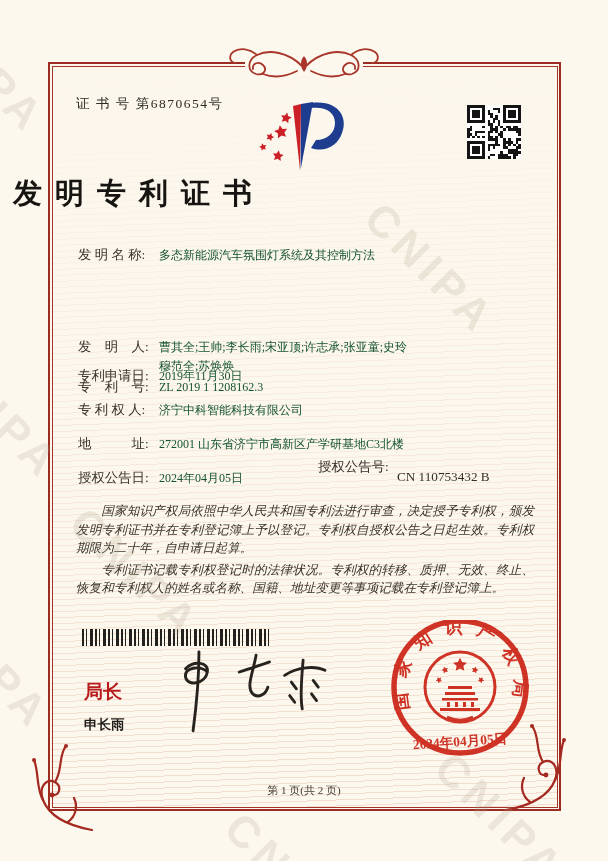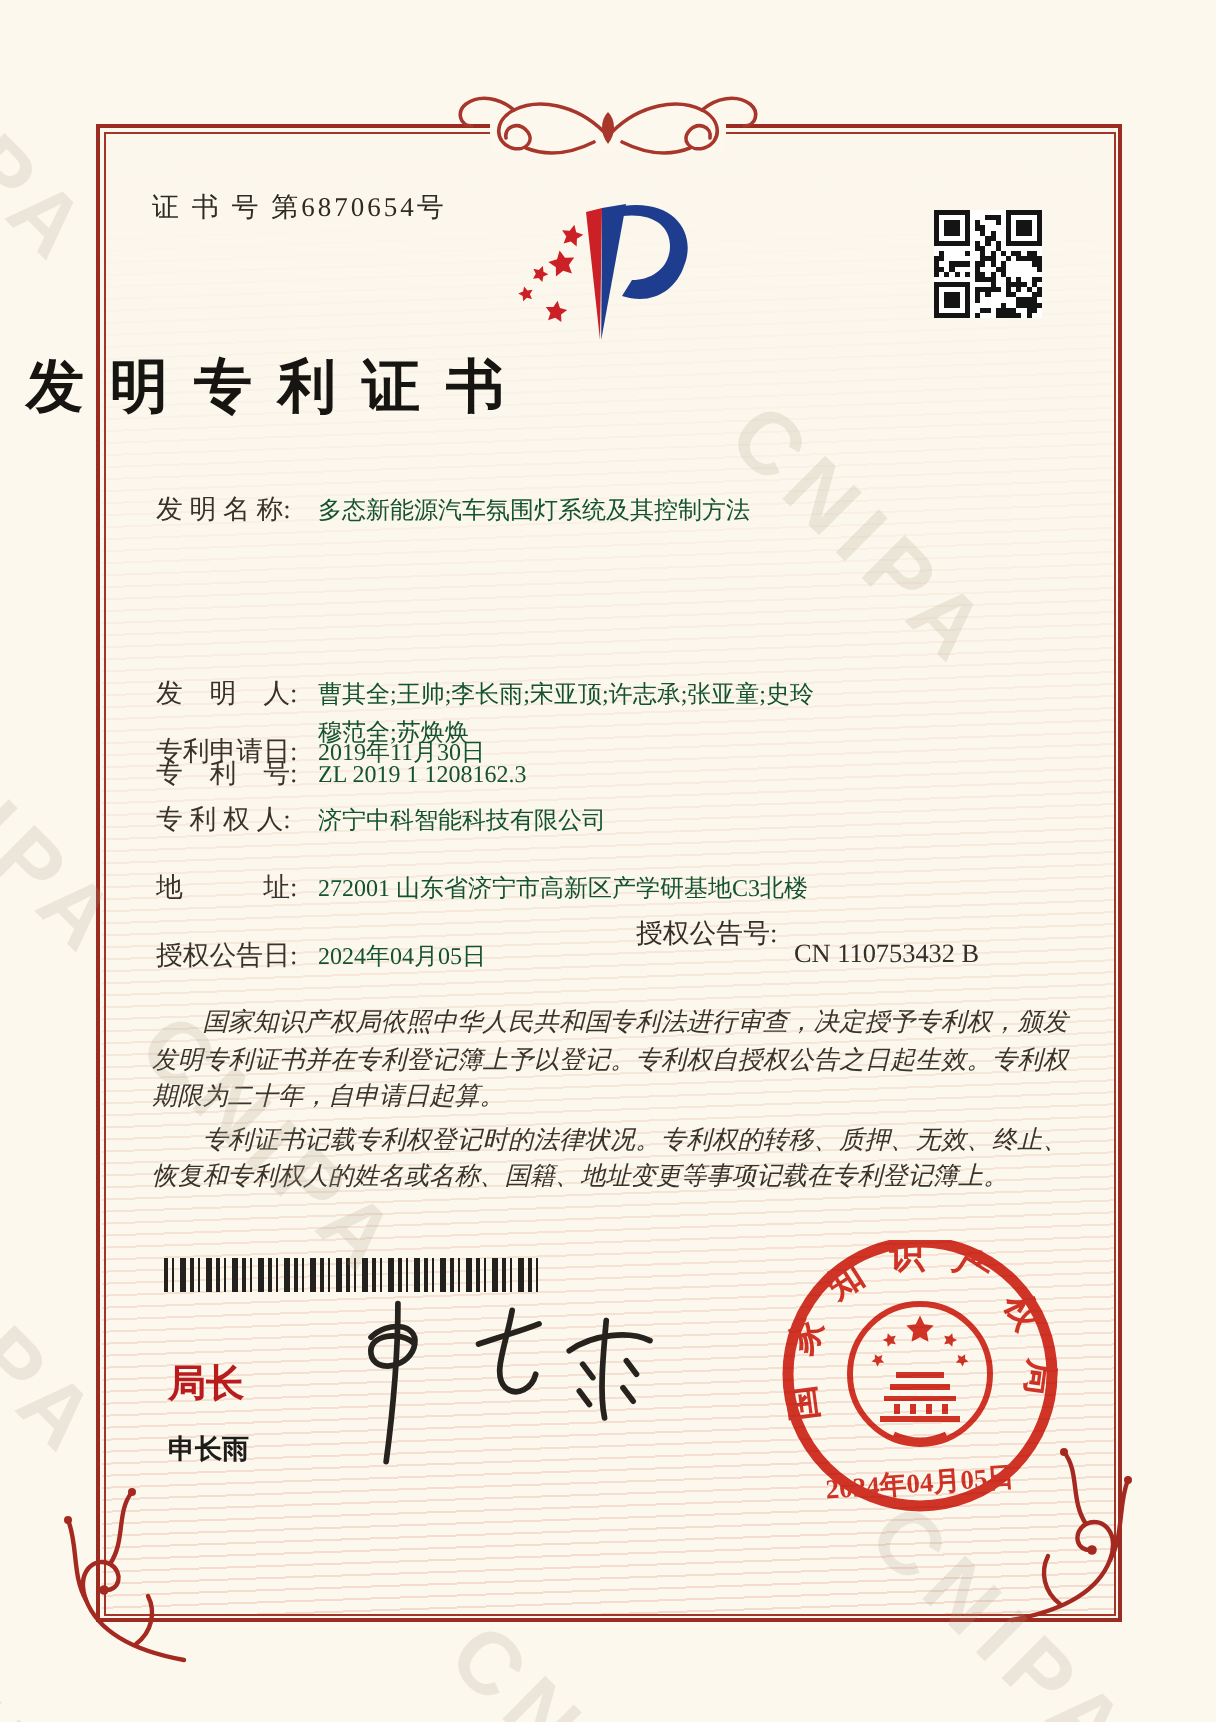--- a/index.html
+++ b/index.html
@@ -365,14 +365,15 @@
       <rect x="60" y="82" width="3" height="5"></rect>
       <rect x="68" y="82" width="3" height="5"></rect>
       <rect x="76" y="82" width="3" height="5"></rect>
       <rect x="84" y="82" width="3" height="5"></rect>
       <rect x="53" y="88" width="40" height="3"></rect>
       <path d="M60,97 Q73,103 86,97" stroke="#d02a1c" stroke-width="2.5" fill="none"></path>
     </g>
     <text x="73" y="126" text-anchor="middle" font-size="13.5" font-weight="bold" fill="#d02a1c" transform="rotate(-4 73 122)" font-family="'Liberation Serif',serif">2024年04月05日</text>
   </svg>
 
+  <div class="abs page-info">第 1 页(共 2 页)</div>
 
 </div>
 
 </body></html>

